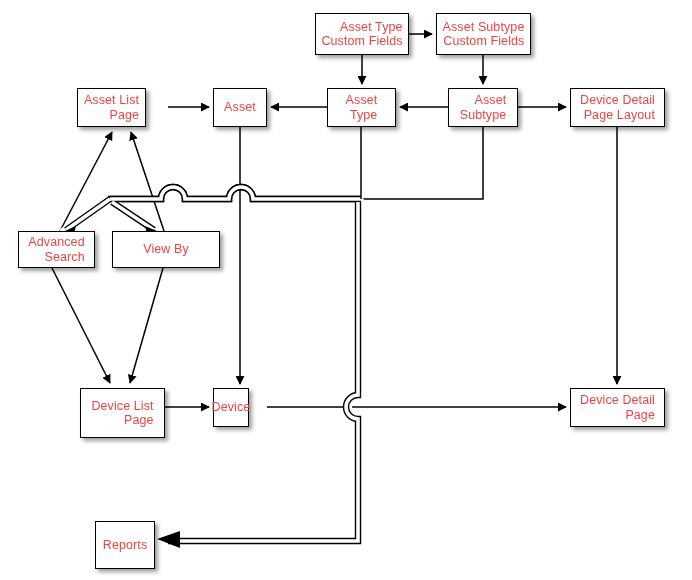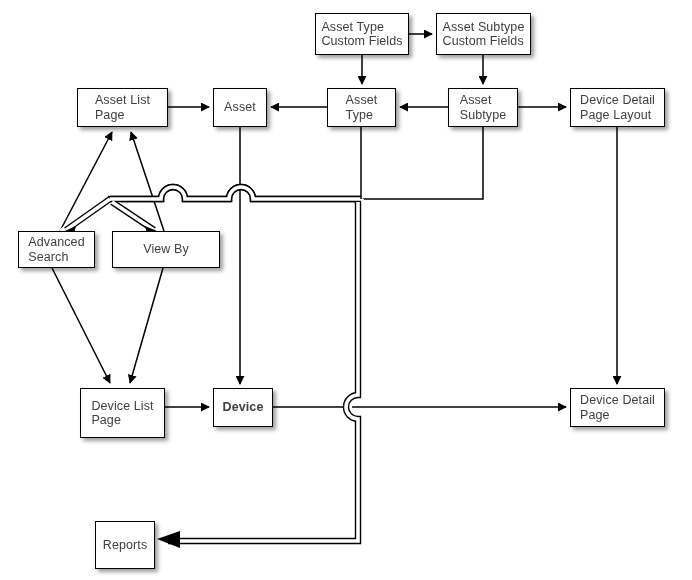--- a/index.html
+++ b/index.html
@@ -23,22 +23,22 @@
     height: 580px;
   }
   .node {
     position: absolute;
     box-sizing: border-box;
     background: #ffffff;
     border: 1.6px solid #000000;
     display: flex;
     align-items: center;
     justify-content: center;
-    text-align: left;
-    color: #404040;
+    text-align: right;
+    color: #ef4444;
     font-size: 12.5px;
     line-height: 14.5px;
     letter-spacing: 0.1px;
     box-shadow: 3px 3px 4px rgba(0,0,0,0.38);
     z-index: 5;
     white-space: pre-line;
     font-family: "Liberation Sans", sans-serif;
   }
 </style>
 </head>
@@ -149,21 +149,21 @@
       <path d="M 157 539 L 180 531 L 180 548 Z"></path>
     </g>
   </svg>
 
   <div class="node" style="left:315px; top:13px; width:94px; height:42px;">Asset Type
 Custom Fields</div>
 
   <div class="node" style="left:436px; top:13px; width:95px; height:42px;">Asset Subtype
 Custom Fields</div>
 
-  <div class="node" style="left:77px; top:88px; width:91px; height:39px;">Asset List
+  <div class="node" style="left:77px; top:88px; width:69px; height:39px;">Asset List
 Page</div>
 
   <div class="node" style="left:213px; top:88px; width:54px; height:39px;">Asset</div>
 
   <div class="node" style="left:327px; top:88px; width:69px; height:39px;">Asset
 Type</div>
 
   <div class="node" style="left:448px; top:88px; width:70px; height:39px;">Asset
 Subtype</div>
 
@@ -171,20 +171,20 @@
 Page Layout</div>
 
   <div class="node" style="left:112px; top:231px; width:108px; height:37px;">View By</div>
 
   <div class="node" style="left:18px; top:231px; width:77px; height:37px;">Advanced
 Search</div>
 
   <div class="node" style="left:80px; top:388px; width:85px; height:50px;">Device List
 Page</div>
 
-  <div class="node" style="left:213px; top:388px; width:60px; height:39px;font-weight:bold;">Device</div>
+  <div class="node" style="left:213px; top:388px; width:36px; height:39px;">Device</div>
 
   <div class="node" style="left:570px; top:388px; width:95px; height:39px;">Device Detail
 Page</div>
 
   <div class="node" style="left:95px; top:521px; width:60px; height:48px;">Reports</div>
 
 </div>
 
 </body></html>

